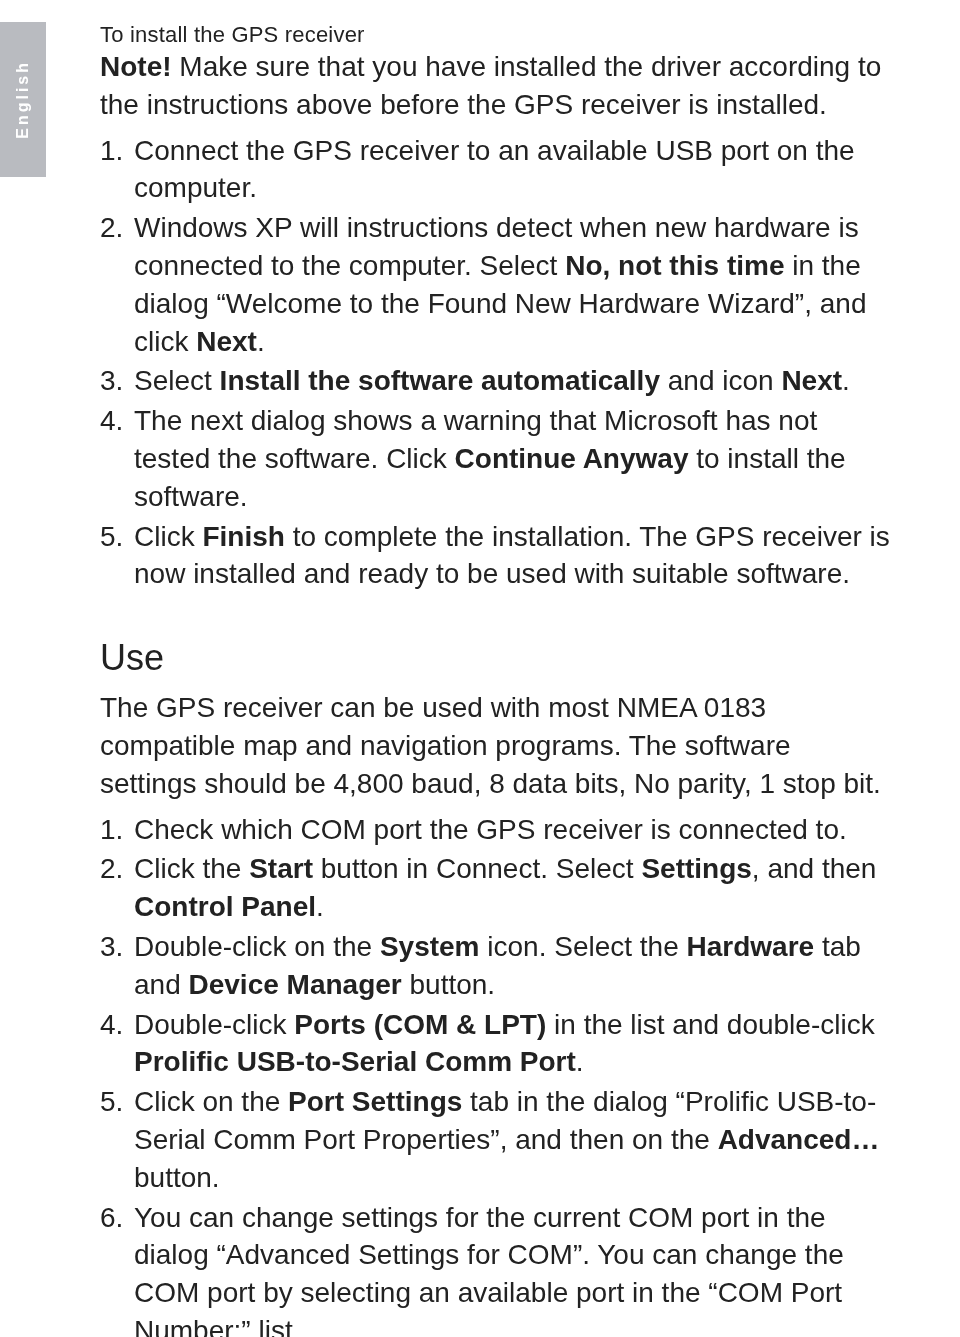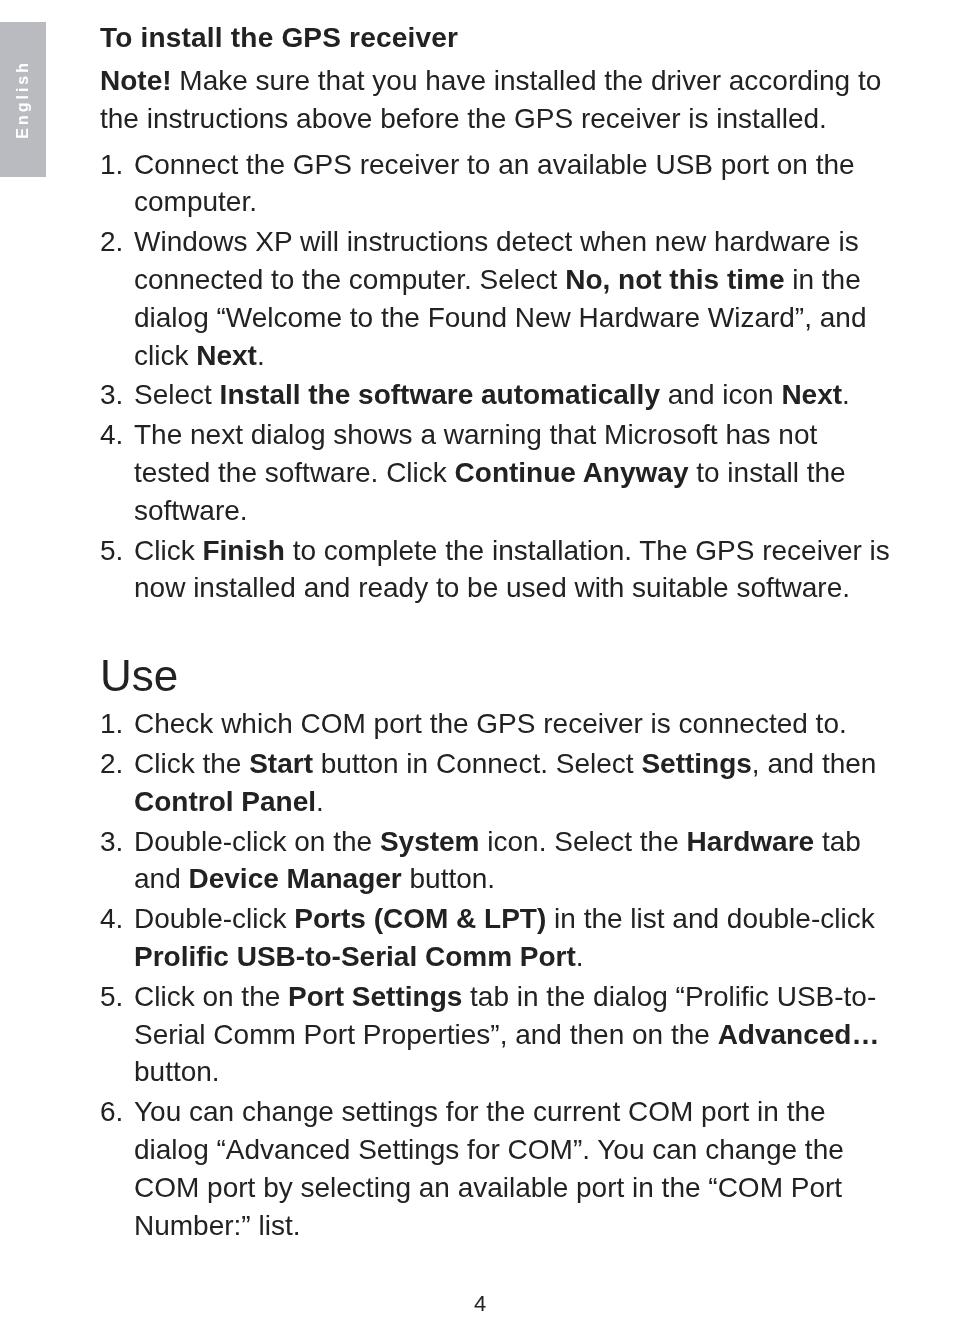--- a/index.html
+++ b/index.html
@@ -28,30 +28,29 @@
     font-size: 16px;
     display: flex;
     align-items: center;
     justify-content: center;
   }
   .side-tab span {
     writing-mode: vertical-rl;
     transform: rotate(180deg);
   }
   h2.section-title {
-    font-size: 28px;
-    font-weight: 700;
-    margin-bottom: 8px;
+    font-size: 22px;
+    font-weight: 400;
     letter-spacing: 0.2px;
   }
   h1.big-heading {
-    font-size: 44px;
+    font-size: 36px;
     font-weight: 400;
     margin-top: 44px;
-    margin-bottom: 4px;
+    margin-bottom: 10px;
   }
   p.body {
     font-size: 28px;
     line-height: 1.35;
     font-weight: 300;
     margin-bottom: 8px;
   }
   ol.num {
     list-style: none;
     counter-reset: item;
@@ -102,20 +101,21 @@
   <ol class="num">
     <li><span>Connect the GPS receiver to an available USB port on the computer.</span></li>
     <li><span>Windows XP will instructions detect when new hardware is connected to the computer. Select </span><span class="b">No, not this time</span><span> in the dialog “Welcome to the Found New Hardware Wizard”, and click </span><span class="b">Next</span><span>.</span></li>
     <li><span>Select </span><span class="b">Install the software automatically</span><span> and icon </span><span class="b">Next</span><span>.</span></li>
     <li><span>The next dialog shows a warning that Microsoft has not tested the software. Click </span><span class="b">Continue Anyway</span><span> to install the software.</span></li>
     <li><span>Click </span><span class="b">Finish</span><span> to complete the installation. The GPS receiver is now installed and ready to be used with suitable software.</span></li>
   </ol>
 
   <h1 class="big-heading">Use</h1>
 
+  <p class="body">The GPS receiver can be used with most NMEA 0183 compatible map and navigation programs. The software settings should be 4,800 baud, 8 data bits, No parity, 1 stop bit.</p>
 
   <ol class="num" style="margin-top:4px;">
     <li><span>Check which COM port the GPS receiver is connected to.</span></li>
     <li><span>Click the </span><span class="b">Start</span><span> button in Connect. Select </span><span class="b">Settings</span><span>, and then </span><span class="b">Control Panel</span><span>.</span></li>
     <li><span>Double-click on the </span><span class="b">System</span><span> icon. Select the </span><span class="b">Hardware</span><span> tab and </span><span class="b">Device Manager</span><span> button.</span></li>
     <li><span>Double-click </span><span class="b">Ports (COM &amp; LPT)</span><span> in the list and double-click </span><span class="b">Prolific USB-to-Serial Comm Port</span><span>.</span></li>
     <li><span>Click on the </span><span class="b">Port Settings</span><span> tab in the dialog “Prolific USB-to-Serial Comm Port Properties”, and then on the </span><span class="b">Advanced…</span><span> button.</span></li>
     <li><span>You can change settings for the current COM port in the dialog “Advanced Settings for COM”. You can change the COM port by selecting an available port in the “COM Port Number:” list.</span></li>
   </ol>
 

